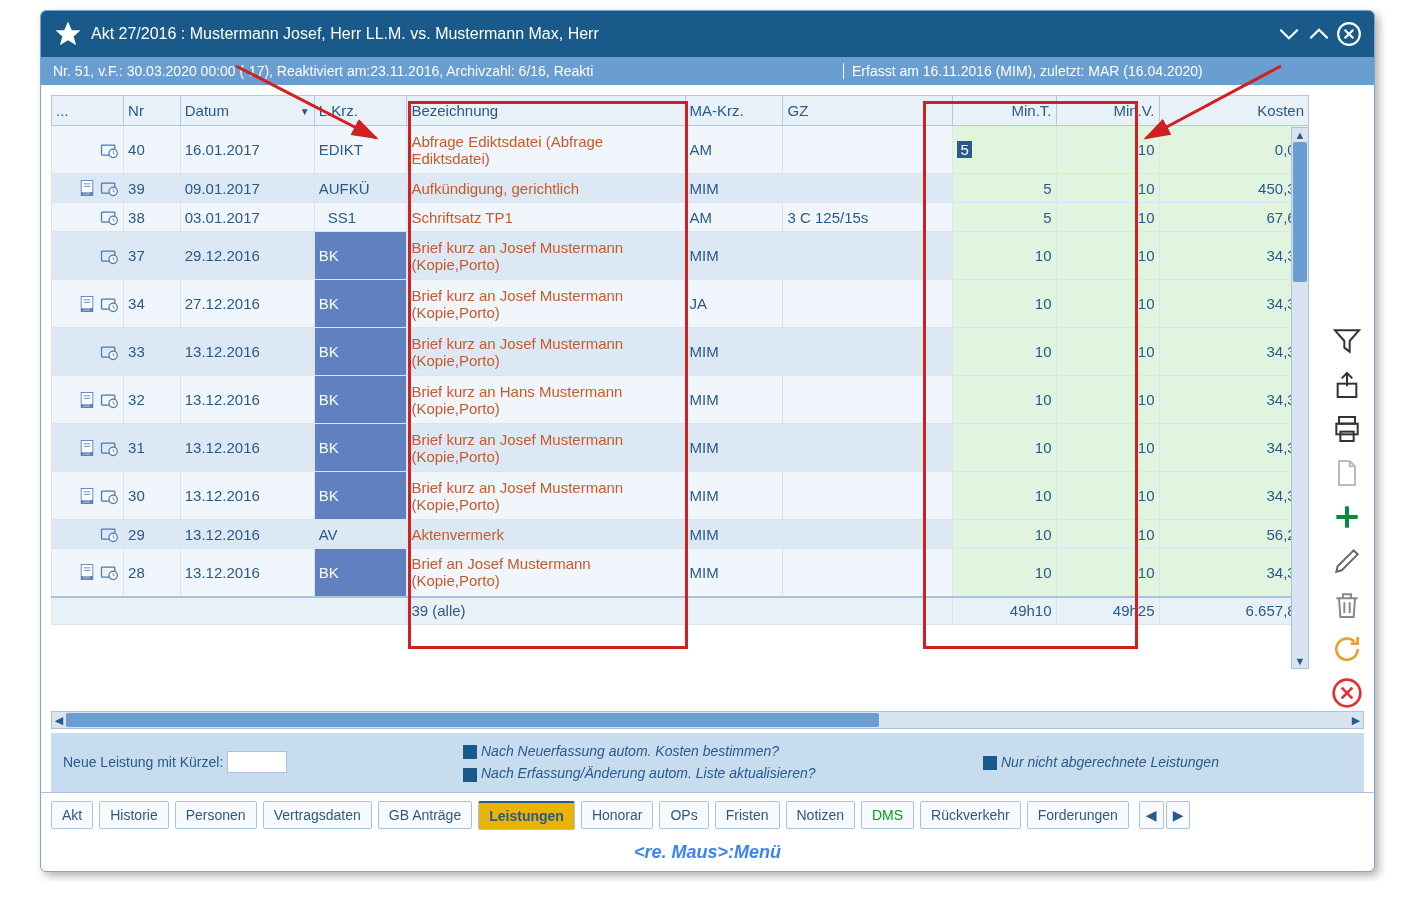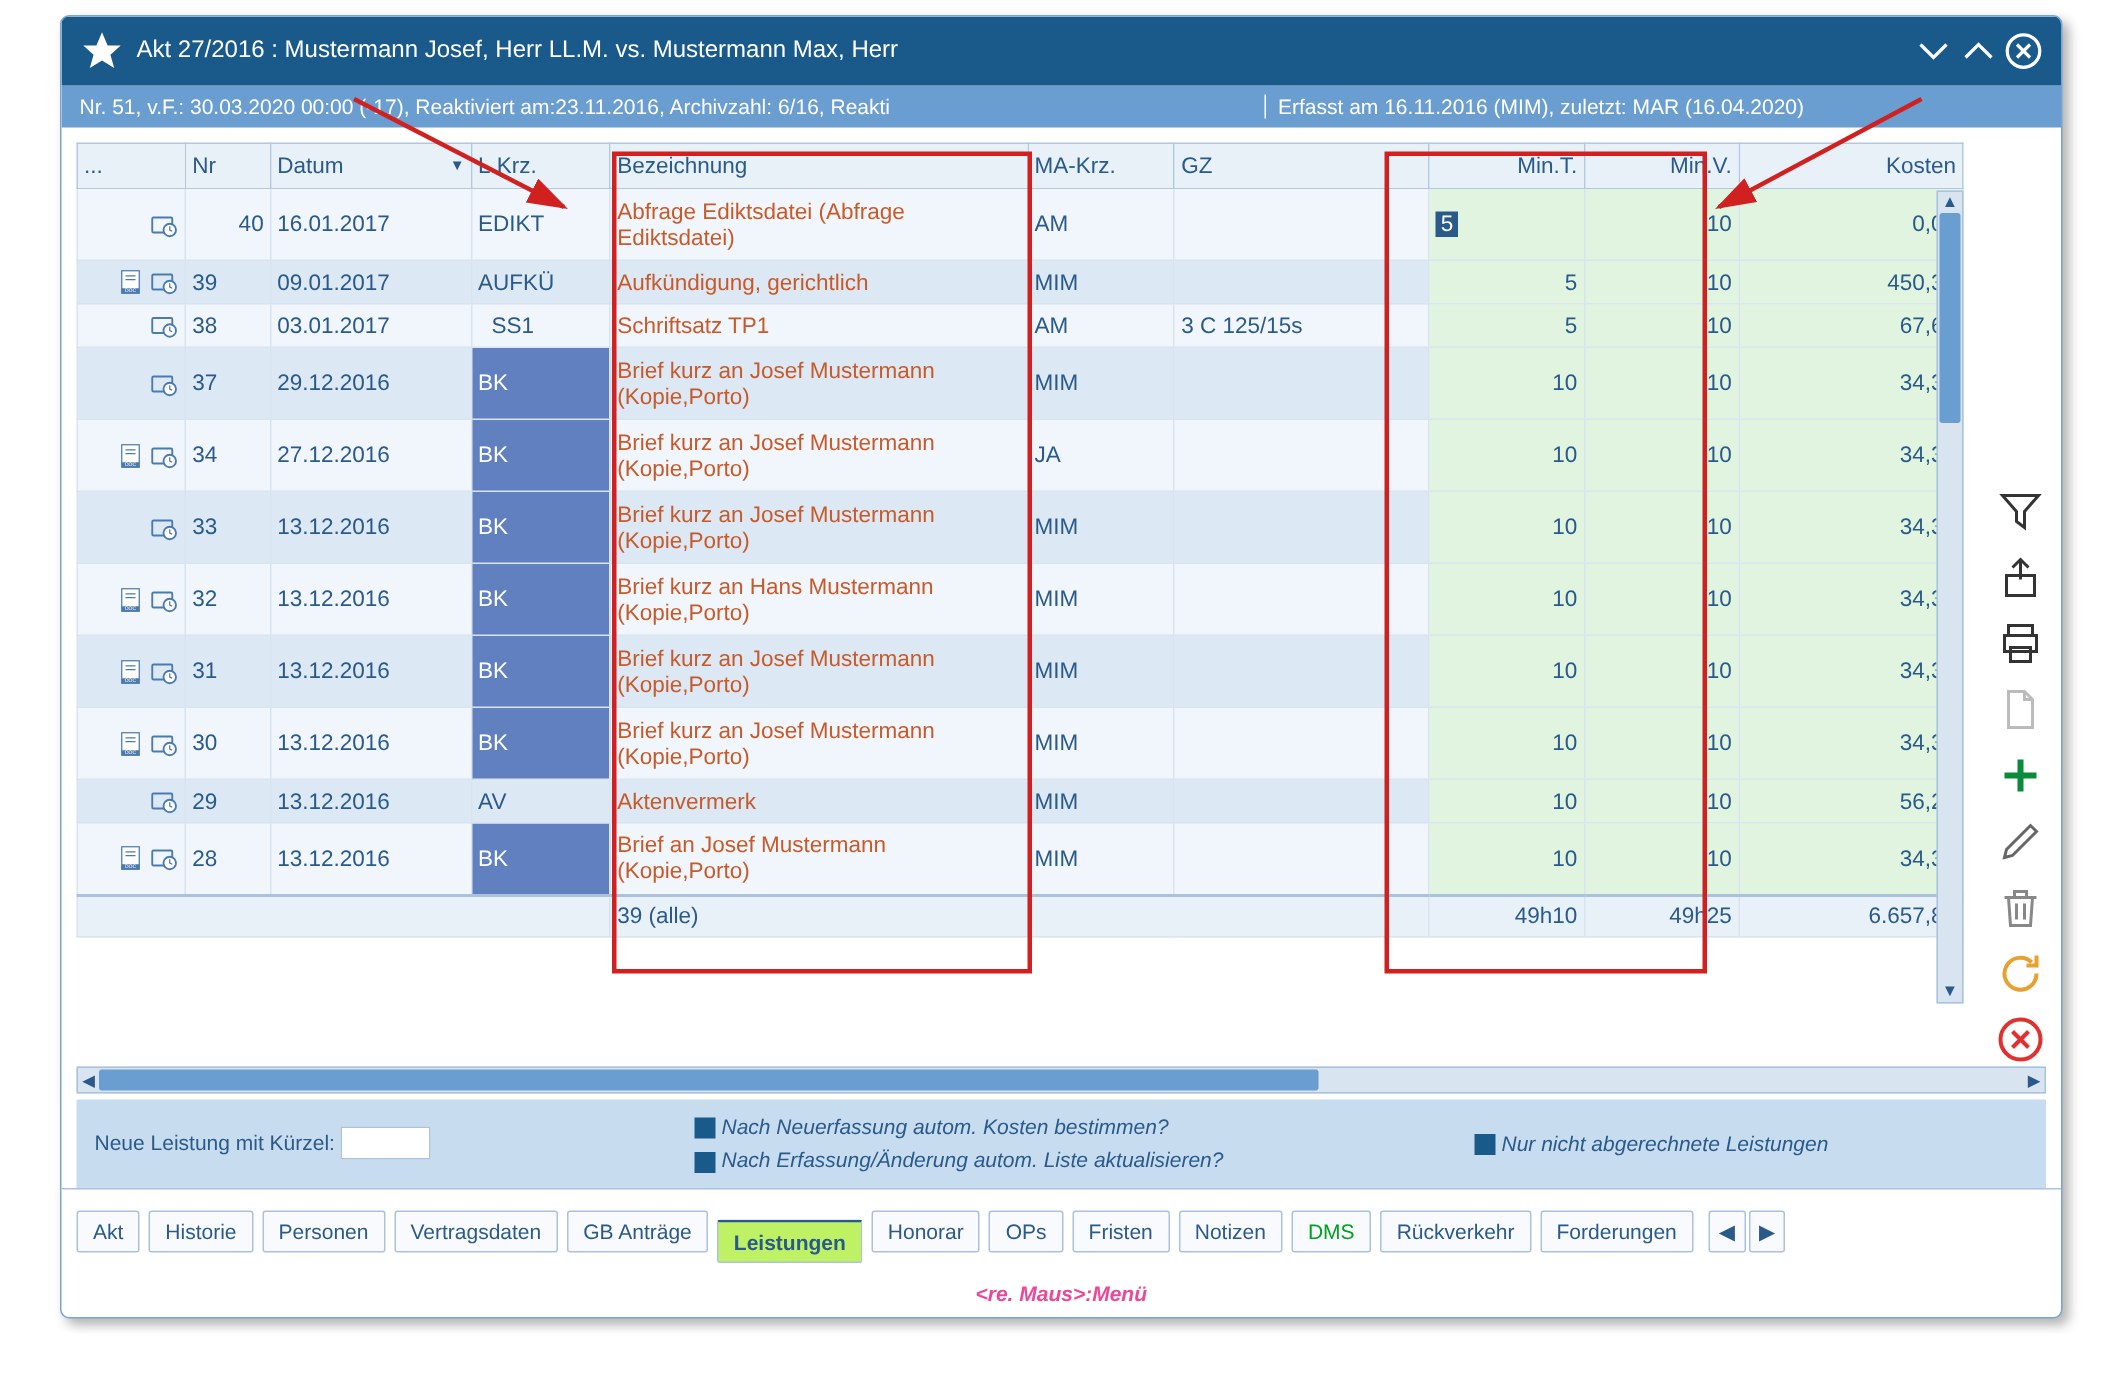--- a/index.html
+++ b/index.html
@@ -50,24 +50,24 @@
 .vscroll-thumb { position: absolute; top: 14px; left: 1px; width: 14px; height: 26%; background: #6a9dd0; border-radius: 2px; }
 .vscroll-arrow { position:absolute; left:0; width:16px; height:14px; display:flex; align-items:center; justify-content:center; color:#2a5a8a; font-size:11px;}
 .vscroll-arrow.up{top:0;} .vscroll-arrow.down{bottom:0;}
 .right-toolbar { width: 55px; padding: 240px 4px 0 4px; display: flex; flex-direction: column; gap: 12px; align-items: center; }
 .right-toolbar .tool { width: 32px; height: 32px; cursor: pointer; }
 .filter-panel { background: #c8dcf0; padding: 10px 12px; font-size: 14px; font-style: italic; display: flex; flex-wrap: wrap; gap: 6px 20px; align-items: center; margin: 0 10px; }
 .filter-panel .check-box { width: 14px; height: 14px; background: #1a5a8a; display: inline-block; margin-right: 4px; vertical-align: middle; }
 .filter-panel input { width: 60px; height: 22px; border: 1px solid #aac2de; background: #fff; font-style: normal; padding: 0 4px; }
 .tabs-bar { display: flex; gap: 6px; padding: 8px 10px; align-items: center; border-top: 1px solid #aac2de; }
 .tab { border: 1px solid #aac2de; background: #f8fafd; padding: 5px 10px; color: #2a5a8a; font-size: 14px; cursor: pointer; border-radius: 2px; }
-.tab.active { background: #bef264; border-top: 2px solid #2a5a8a; font-weight: bold; margin-top: 12px; }
+.tab.active { background: #eab308; border-top: 2px solid #2a5a8a; font-weight: bold; }
 .tab.green { color: #00a020; }
 .tabs-nav { display:flex; gap:2px; margin-left:4px;}
-.footer-hint { text-align: center; font-style: italic; color: #ec4899; padding: 4px 0 8px 0; font-size: 14px; font-weight: bold; }
+.footer-hint { text-align: center; font-style: italic; color: #3b82f6; padding: 4px 0 8px 0; font-size: 18px; font-weight: bold; }
 .menu-btn { background: #6a9dd0; color:#fff; width:28px; text-align:center; cursor:pointer;}
 .th-sort { position:absolute; right:4px; top:50%; transform:translateY(-50%); font-size:10px; color:#2a5a8a;}
 </style>
 </head>
 <body>
 
 <div class="app-window">
 
   <div class="title-bar">
     <svg class="star-icon" viewBox="0 0 24 24">
@@ -128,21 +128,21 @@
             <tr class="even">
               <td style="height: 48px;">
                 <div class="row-icons">
                   <svg class="lo-icon" viewBox="0 0 24 24">
                     <rect x="3" y="6" width="16" height="12" rx="1" fill="none" stroke="#4a7ab0" stroke-width="1.5"></rect>
                     <circle cx="17" cy="16" r="5" fill="#fff" stroke="#4a7ab0" stroke-width="1.5"></circle>
                     <path d="M17,13 L17,16 L19,17" stroke="#4a7ab0" fill="none"></path>
                   </svg>
                 </div>
               </td>
-              <td style="height: 48px; text-align: right;">40</td>
+              <td style="height: 48px;">40</td>
               <td style="height: 48px;">16.01.2017</td>
               <td style="height: 48px;">EDIKT</td>
               <td class="bez-highlight" style="height: 48px;">Abfrage Ediktsdatei (Abfrage Ediktsdatei)</td>
               <td style="height: 48px;">AM</td>
               <td style="height: 48px;"></td>
               <td class="num mint" style="height: 48px; text-align: left;"><span class="selected-cell">5</span></td>
               <td class="num mint" style="height: 48px;">10</td>
               <td class="num mint" style="height: 48px;">0,00</td>
             </tr>
             <tr class="odd">

